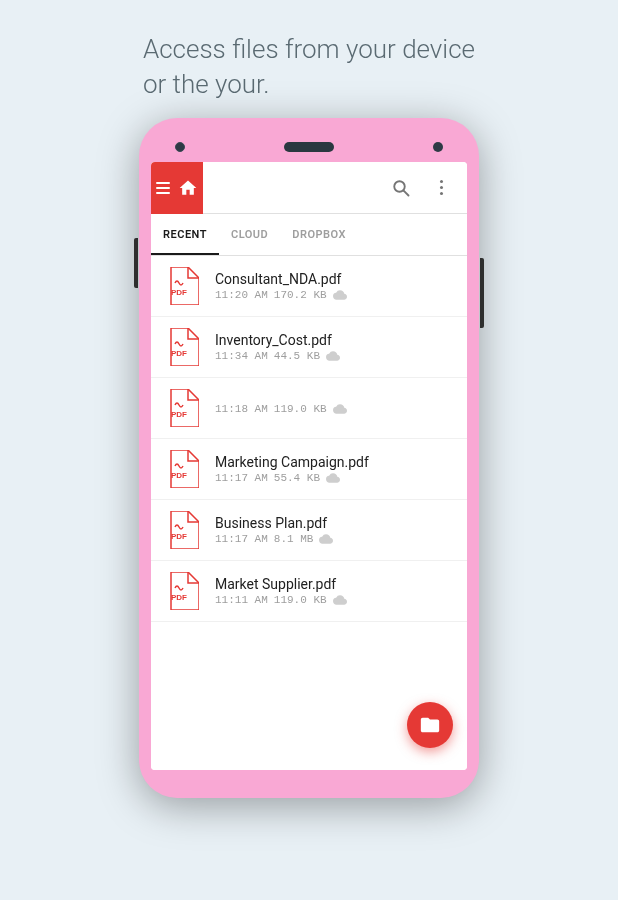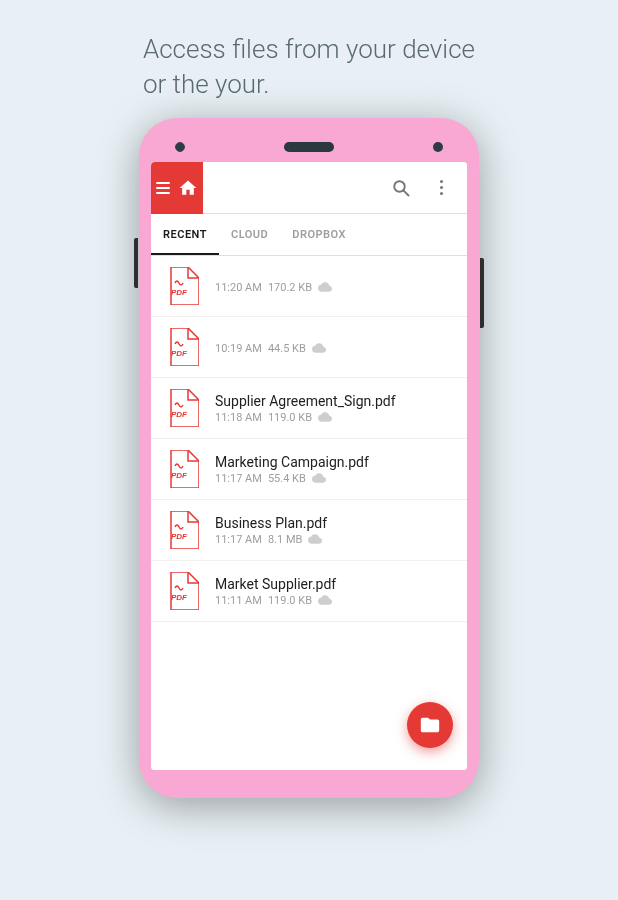--- a/index.html
+++ b/index.html
@@ -239,21 +239,20 @@
     }
 
     .pdf-icon {
       width: 36px;
       height: 36px;
       flex-shrink: 0;
       display: flex;
       align-items: center;
       justify-content: center;
       margin-right: 14px;
-      font-style: italic;
     }
 
     .file-info {
       flex: 1;
       min-width: 0;
     }
 
     .file-name {
       font-size: 14px;
       color: #212121;
@@ -261,20 +260,21 @@
       white-space: nowrap;
       overflow: hidden;
       text-overflow: ellipsis;
     }
 
     .file-meta {
       display: flex;
       align-items: center;
       gap: 6px;
       margin-top: 2px;
+      font-family: Liberation Mono, monospace;
     }
 
     .file-meta-text {
       font-size: 11px;
       color: #9e9e9e;
     }
 
     .cloud-icon {
       opacity: 0.5;
     }
@@ -359,61 +359,62 @@
       <div class="file-item">
         <div class="pdf-icon">
           <svg width="32" height="38" viewBox="0 0 32 38" fill="none">
             <path d="M4 0h17l11 11v27H4V0z" fill="#fff" stroke="#e53935" stroke-width="1.5"></path>
             <path d="M21 0v11h11" fill="none" stroke="#e53935" stroke-width="1.5"></path>
             <text x="4" y="28" font-size="8" fill="#e53935" font-weight="bold" font-family="Arial">PDF</text>
             <path d="M8 16 Q10 12 12 16 Q14 20 16 16" stroke="#e53935" stroke-width="1.5" fill="none"></path>
           </svg>
         </div>
         <div class="file-info">
+          <div class="file-name">Consultant_NDA.pdf</div>
           <div class="file-meta">
             <span class="file-meta-text">11:20 AM</span>
             <span class="file-meta-text">170.2 KB</span>
             <svg class="cloud-icon" width="14" height="10" viewBox="0 0 24 16" fill="#9e9e9e">
               <path d="M19.35 6.04A7.49 7.49 0 0012 0 7.49 7.49 0 005.35 4.04 5.994 5.994 0 000 10c0 3.31 2.69 6 6 6h13c2.76 0 5-2.24 5-5 0-2.64-2.05-4.78-4.65-4.96z"></path>
             </svg>
           </div>
         </div>
       </div>
 
       <div class="file-item">
         <div class="pdf-icon">
           <svg width="32" height="38" viewBox="0 0 32 38" fill="none">
             <path d="M4 0h17l11 11v27H4V0z" fill="#fff" stroke="#e53935" stroke-width="1.5"></path>
             <path d="M21 0v11h11" fill="none" stroke="#e53935" stroke-width="1.5"></path>
             <text x="4" y="28" font-size="8" fill="#e53935" font-weight="bold" font-family="Arial">PDF</text>
             <path d="M8 16 Q10 12 12 16 Q14 20 16 16" stroke="#e53935" stroke-width="1.5" fill="none"></path>
           </svg>
         </div>
         <div class="file-info">
-          <div class="file-meta">
-            <span class="file-meta-text">10:19 AM</span>
+          <div class="file-name">Inventory_Cost.pdf</div>
+          <div class="file-meta">
+            <span class="file-meta-text">11:34 AM</span>
             <span class="file-meta-text">44.5 KB</span>
             <svg class="cloud-icon" width="14" height="10" viewBox="0 0 24 16" fill="#9e9e9e">
               <path d="M19.35 6.04A7.49 7.49 0 0012 0 7.49 7.49 0 005.35 4.04 5.994 5.994 0 000 10c0 3.31 2.69 6 6 6h13c2.76 0 5-2.24 5-5 0-2.64-2.05-4.78-4.65-4.96z"></path>
             </svg>
           </div>
         </div>
       </div>
 
       <div class="file-item">
         <div class="pdf-icon">
           <svg width="32" height="38" viewBox="0 0 32 38" fill="none">
             <path d="M4 0h17l11 11v27H4V0z" fill="#fff" stroke="#e53935" stroke-width="1.5"></path>
             <path d="M21 0v11h11" fill="none" stroke="#e53935" stroke-width="1.5"></path>
             <text x="4" y="28" font-size="8" fill="#e53935" font-weight="bold" font-family="Arial">PDF</text>
             <path d="M8 16 Q10 12 12 16 Q14 20 16 16" stroke="#e53935" stroke-width="1.5" fill="none"></path>
           </svg>
         </div>
         <div class="file-info">
-          <div class="file-name">Supplier Agreement_Sign.pdf</div>
           <div class="file-meta">
             <span class="file-meta-text">11:18 AM</span>
             <span class="file-meta-text">119.0 KB</span>
             <svg class="cloud-icon" width="14" height="10" viewBox="0 0 24 16" fill="#9e9e9e">
               <path d="M19.35 6.04A7.49 7.49 0 0012 0 7.49 7.49 0 005.35 4.04 5.994 5.994 0 000 10c0 3.31 2.69 6 6 6h13c2.76 0 5-2.24 5-5 0-2.64-2.05-4.78-4.65-4.96z"></path>
             </svg>
           </div>
         </div>
       </div>
 

